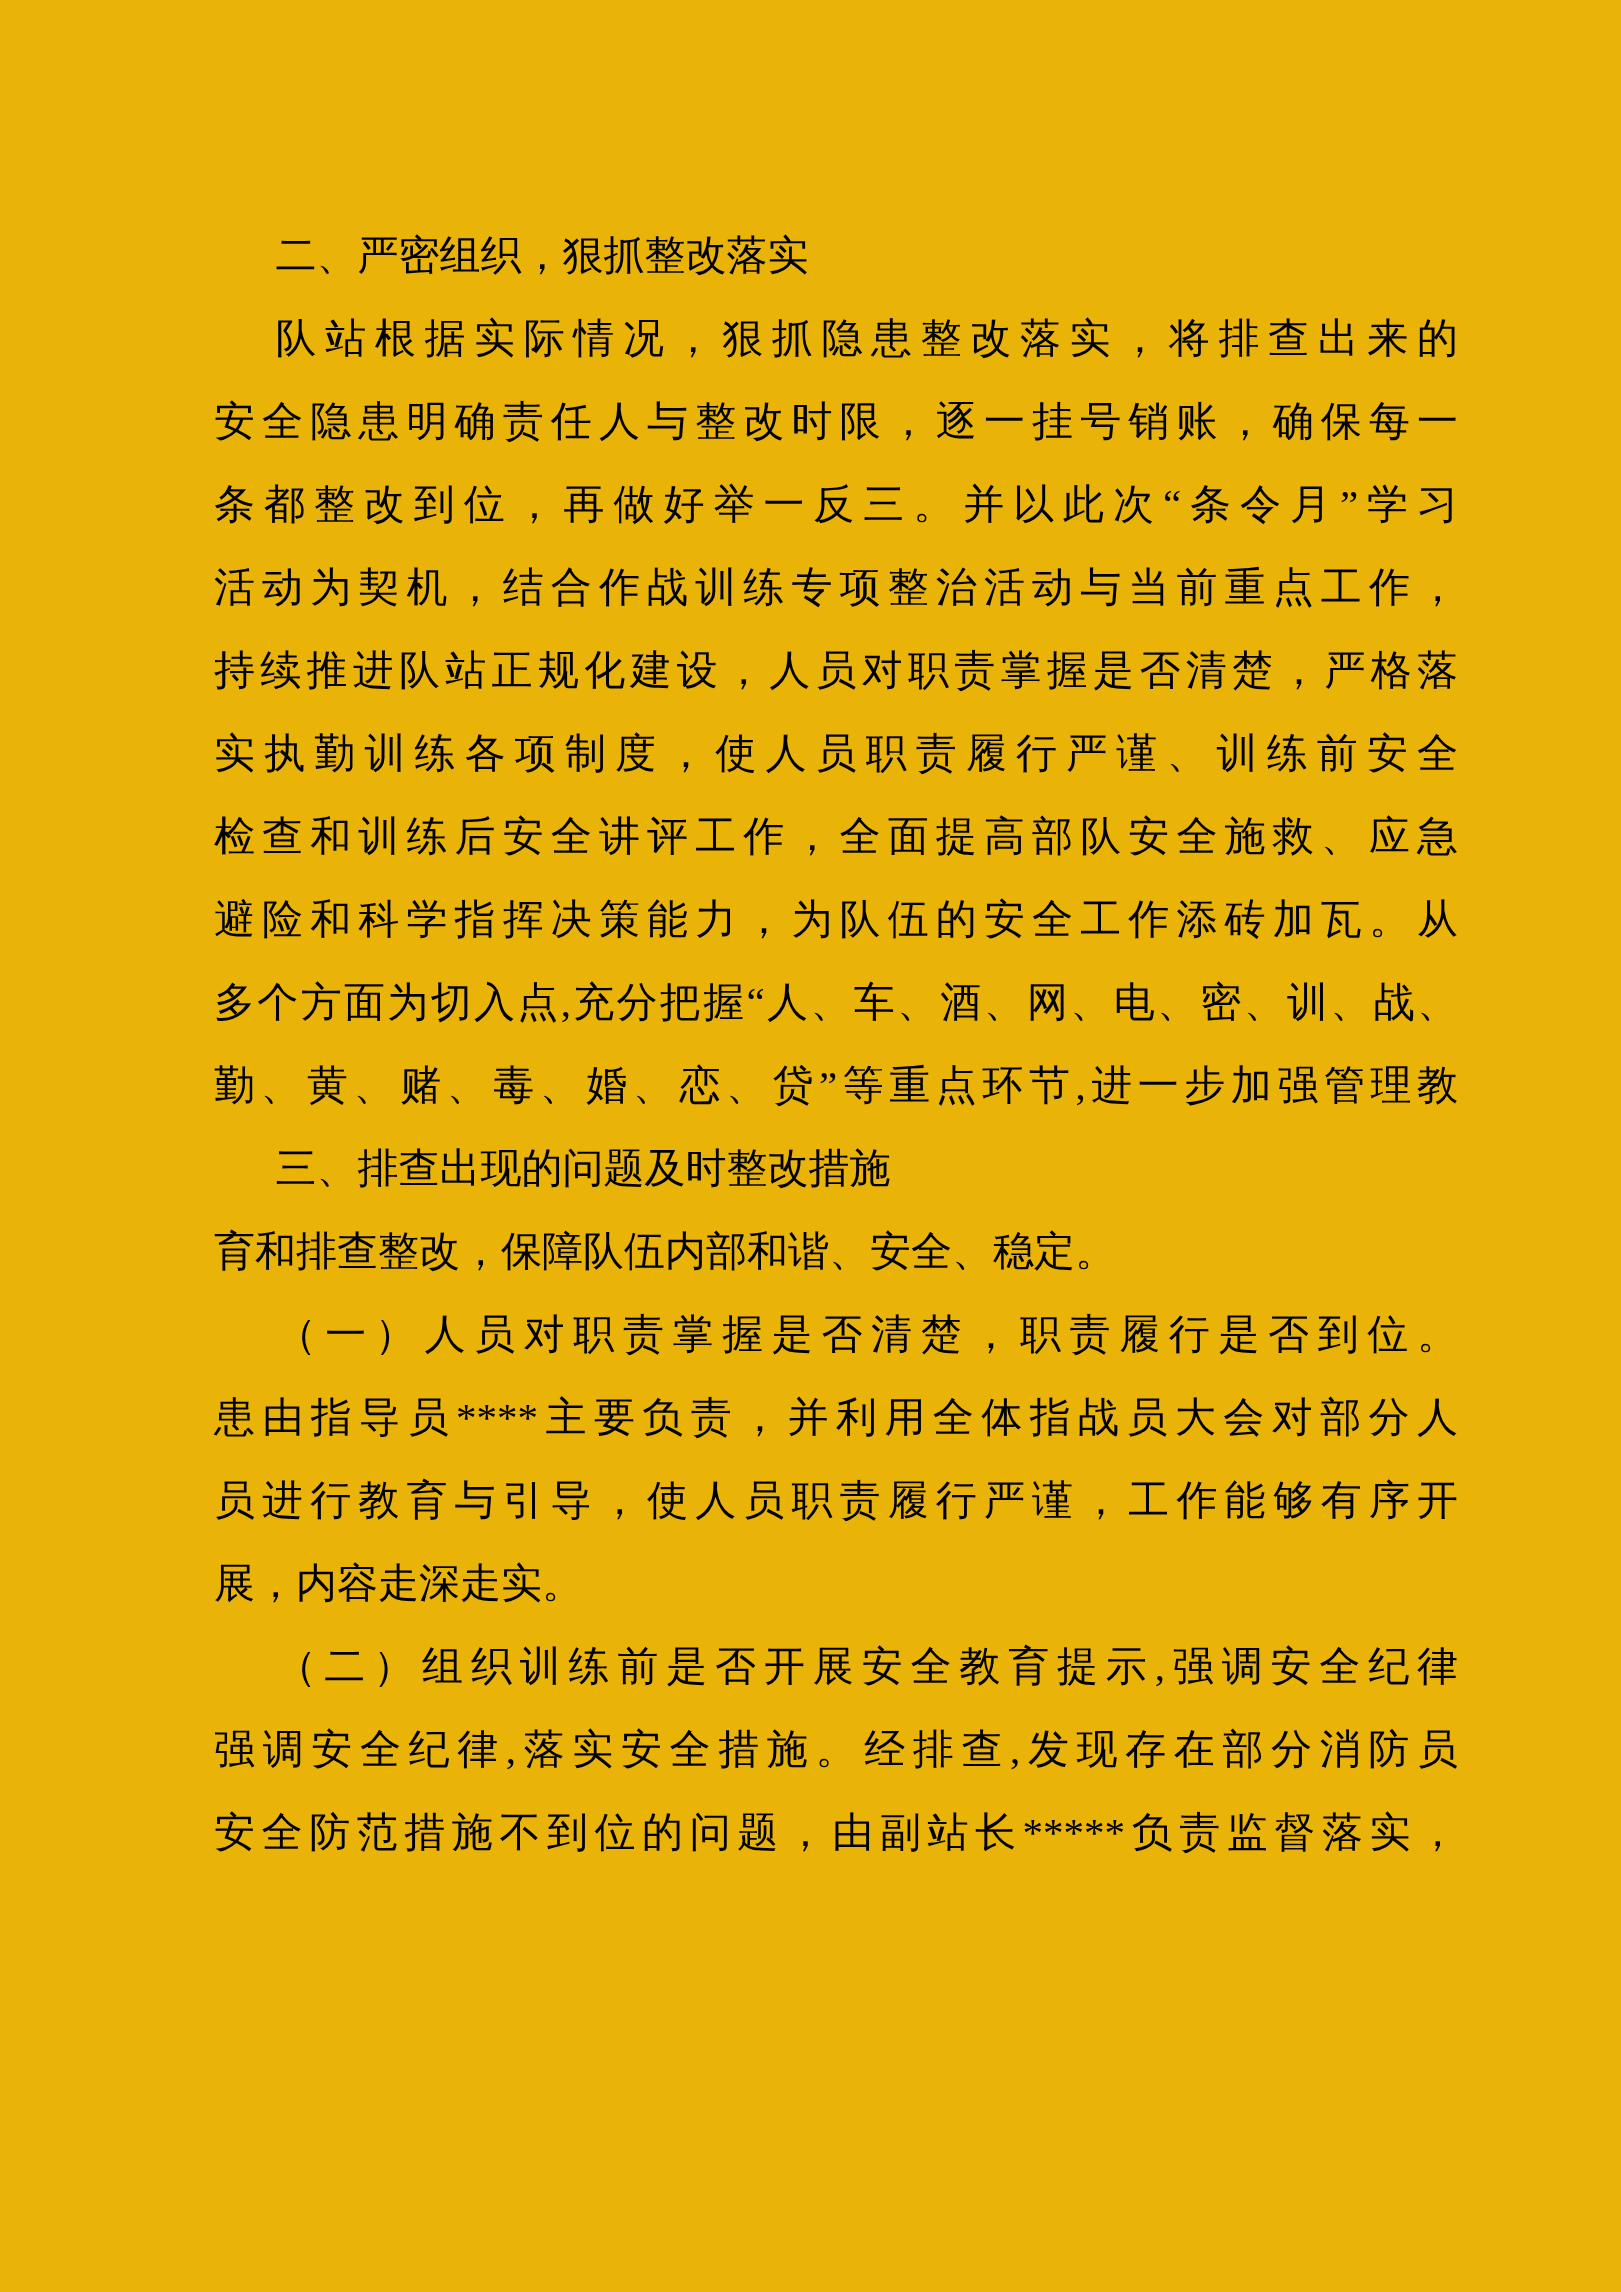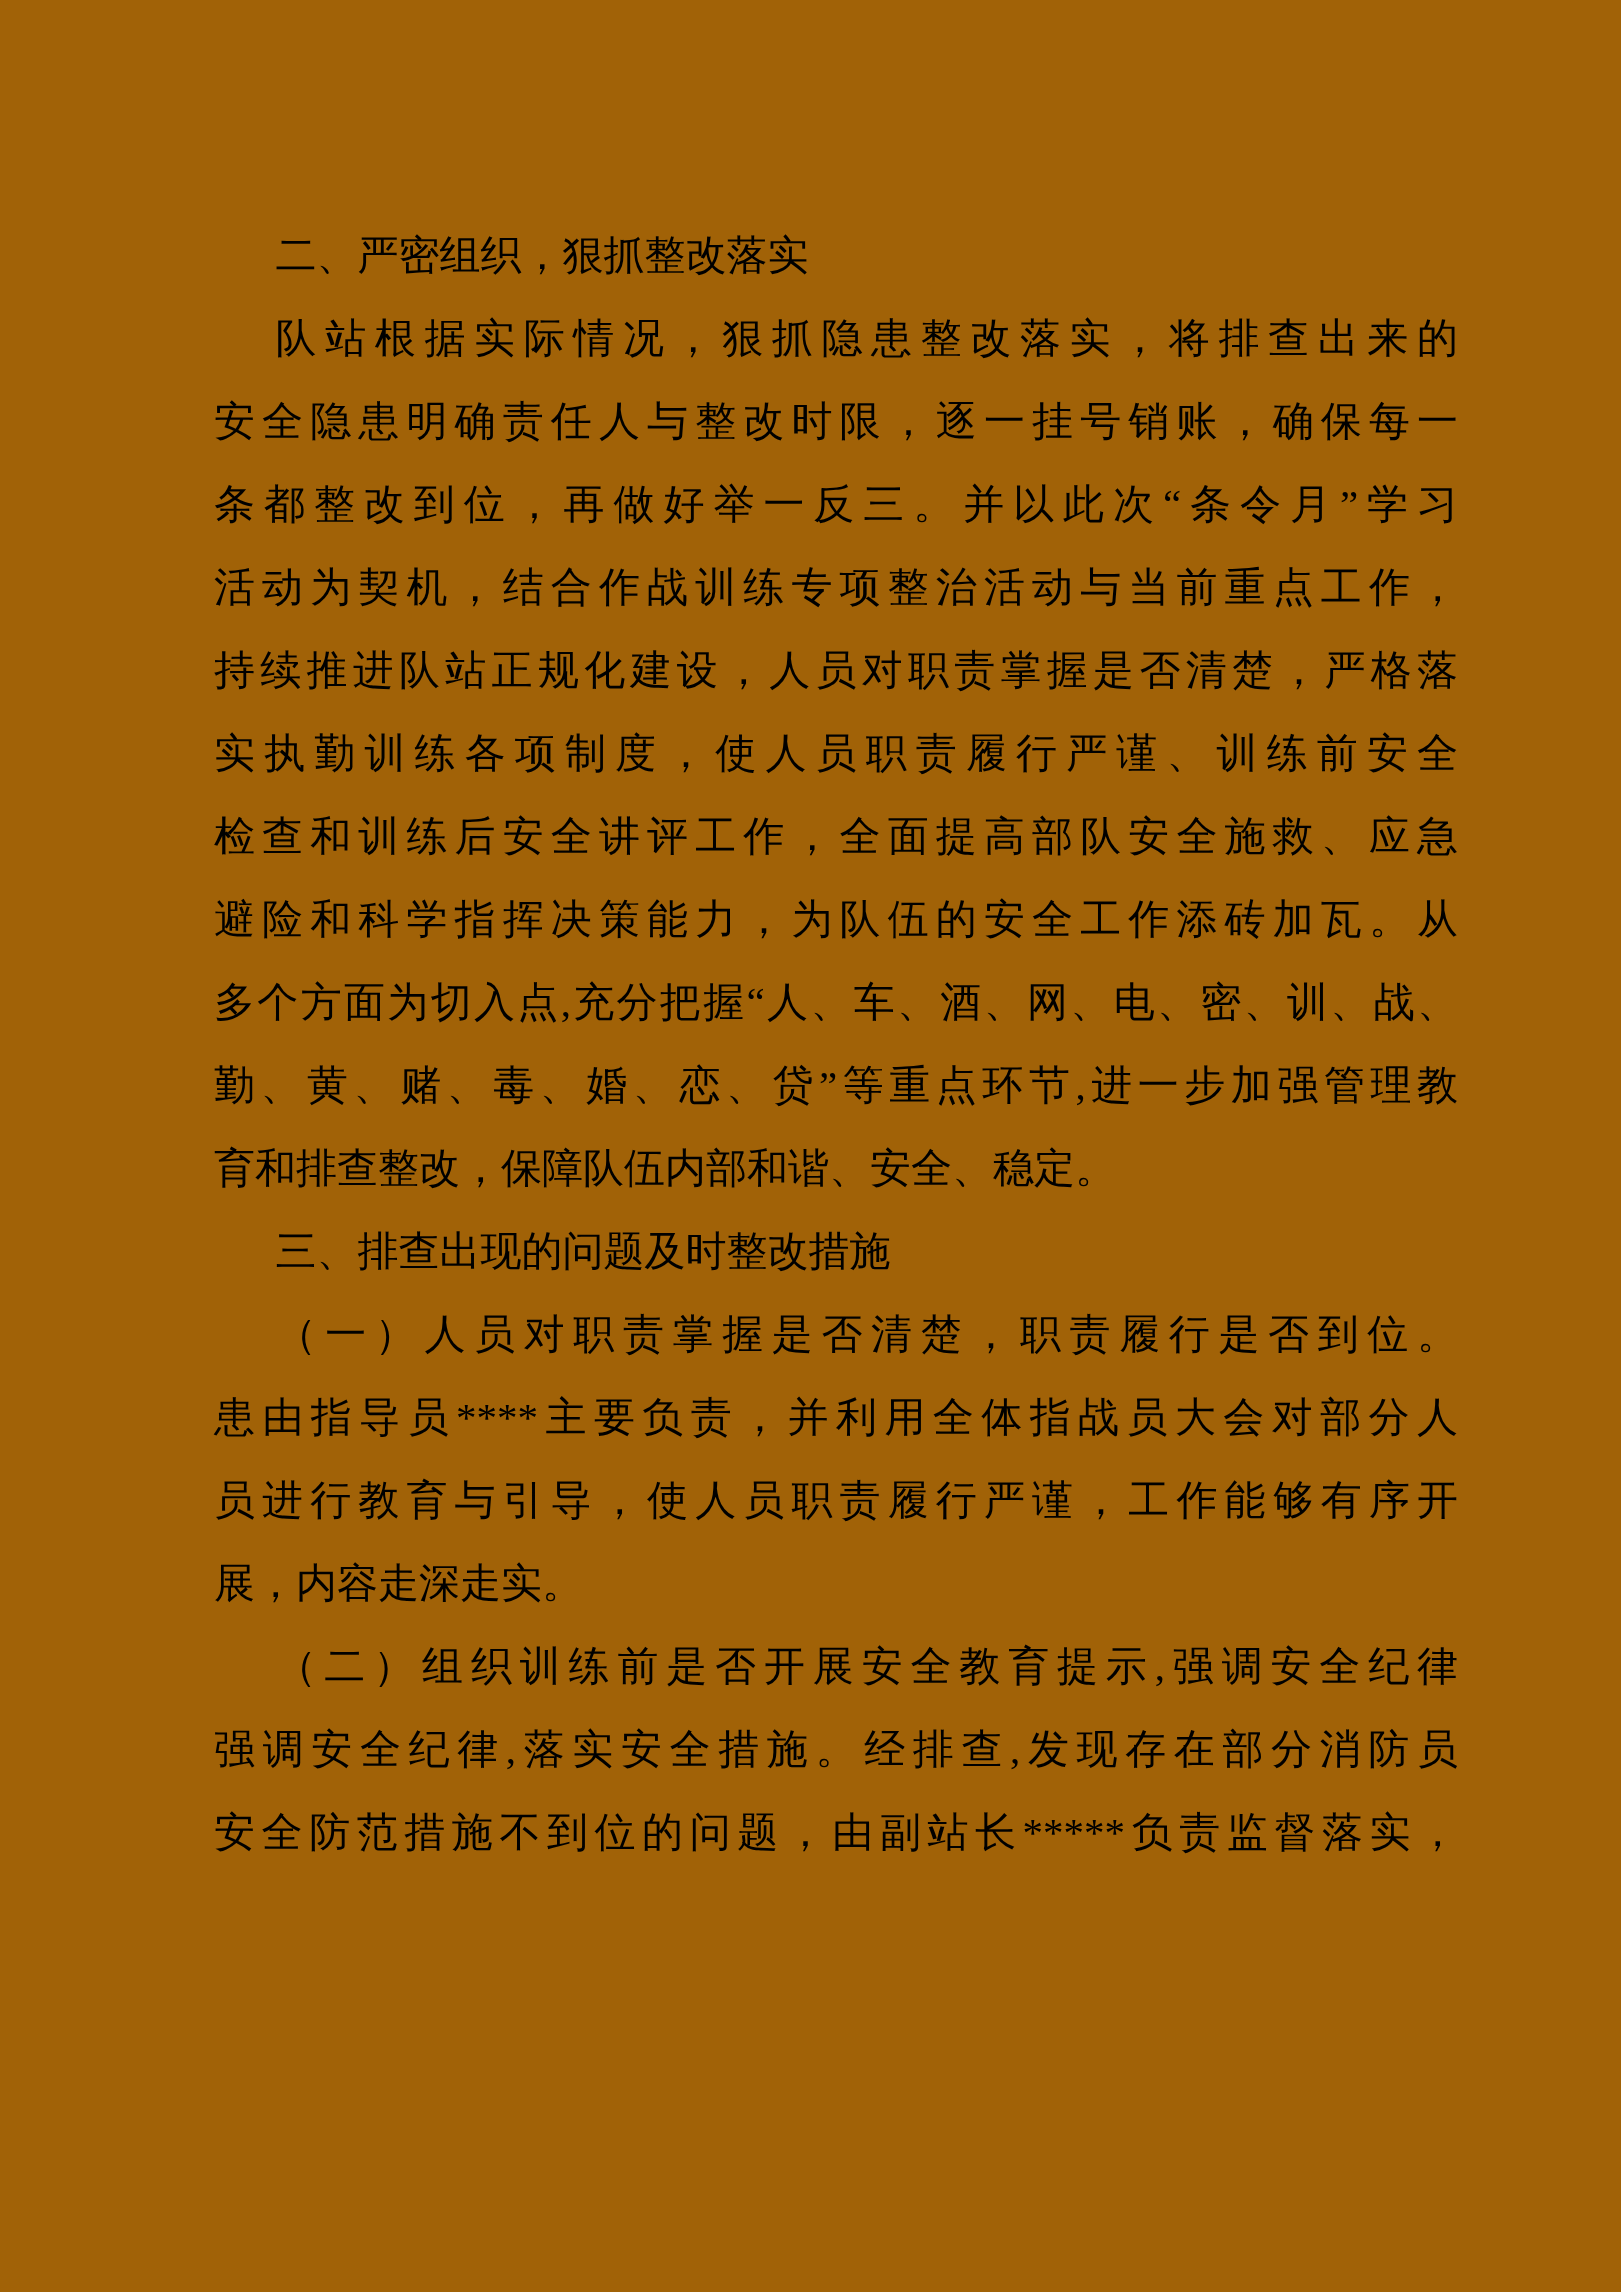--- a/index.html
+++ b/index.html
@@ -4,21 +4,21 @@
 <style>
   html, body {
     margin: 0;
     padding: 0;
     background: #ffffff;
   }
   .page {
     position: relative;
     width: 1621px;
     height: 2293px;
-    background: #a16207;
+    background: #eab308;
     color: #000000;
     font-family: "Liberation Serif", "DejaVu Serif", serif;
     box-sizing: border-box;
     padding: 214px 163px 0 214px;
     overflow: hidden;
   }
   .doc-line {
     font-size: 41px;
     line-height: 83px;
     height: 83px;
@@ -52,22 +52,22 @@
   <div class="doc-line fill indent">队站根据实际情况，狠抓隐患整改落实，将排查出来的</div>
   <div class="doc-line fill">安全隐患明确责任人与整改时限，逐一挂号销账，确保每一</div>
   <div class="doc-line fill">条都整改到位，再做好举一反三。并以此次“条令月”学习</div>
   <div class="doc-line fill">活动为契机，结合作战训练专项整治活动与当前重点工作，</div>
   <div class="doc-line fill">持续推进队站正规化建设，人员对职责掌握是否清楚，严格落</div>
   <div class="doc-line fill">实执勤训练各项制度，使人员职责履行严谨、训练前安全</div>
   <div class="doc-line fill">检查和训练后安全讲评工作，全面提高部队安全施救、应急</div>
   <div class="doc-line fill">避险和科学指挥决策能力，为队伍的安全工作添砖加瓦。从</div>
   <div class="doc-line fill">多个方面为切入点,充分把握“人、车、酒、网、电、密、训、战、</div>
   <div class="doc-line fill">勤、黄、赌、毒、婚、恋、贷”等重点环节,进一步加强管理教</div>
+  <div class="doc-line endline indent">三、排查出现的问题及时整改措施</div>
   <div class="doc-line endline">育和排查整改，保障队伍内部和谐、安全、稳定。</div>
-  <div class="doc-line endline indent">三、排查出现的问题及时整改措施</div>
   <div class="doc-line fill indent">（一）人员对职责掌握是否清楚，职责履行是否到位。</div>
   <div class="doc-line fill">患由指导员****主要负责，并利用全体指战员大会对部分人</div>
   <div class="doc-line fill">员进行教育与引导，使人员职责履行严谨，工作能够有序开</div>
   <div class="doc-line endline">展，内容走深走实。</div>
   <div class="doc-line fill indent">（二）组织训练前是否开展安全教育提示,强调安全纪律</div>
   <div class="doc-line fill">强调安全纪律,落实安全措施。经排查,发现存在部分消防员</div>
   <div class="doc-line fill">安全防范措施不到位的问题，由副站长*****负责监督落实，</div>
 </div>
 
 

